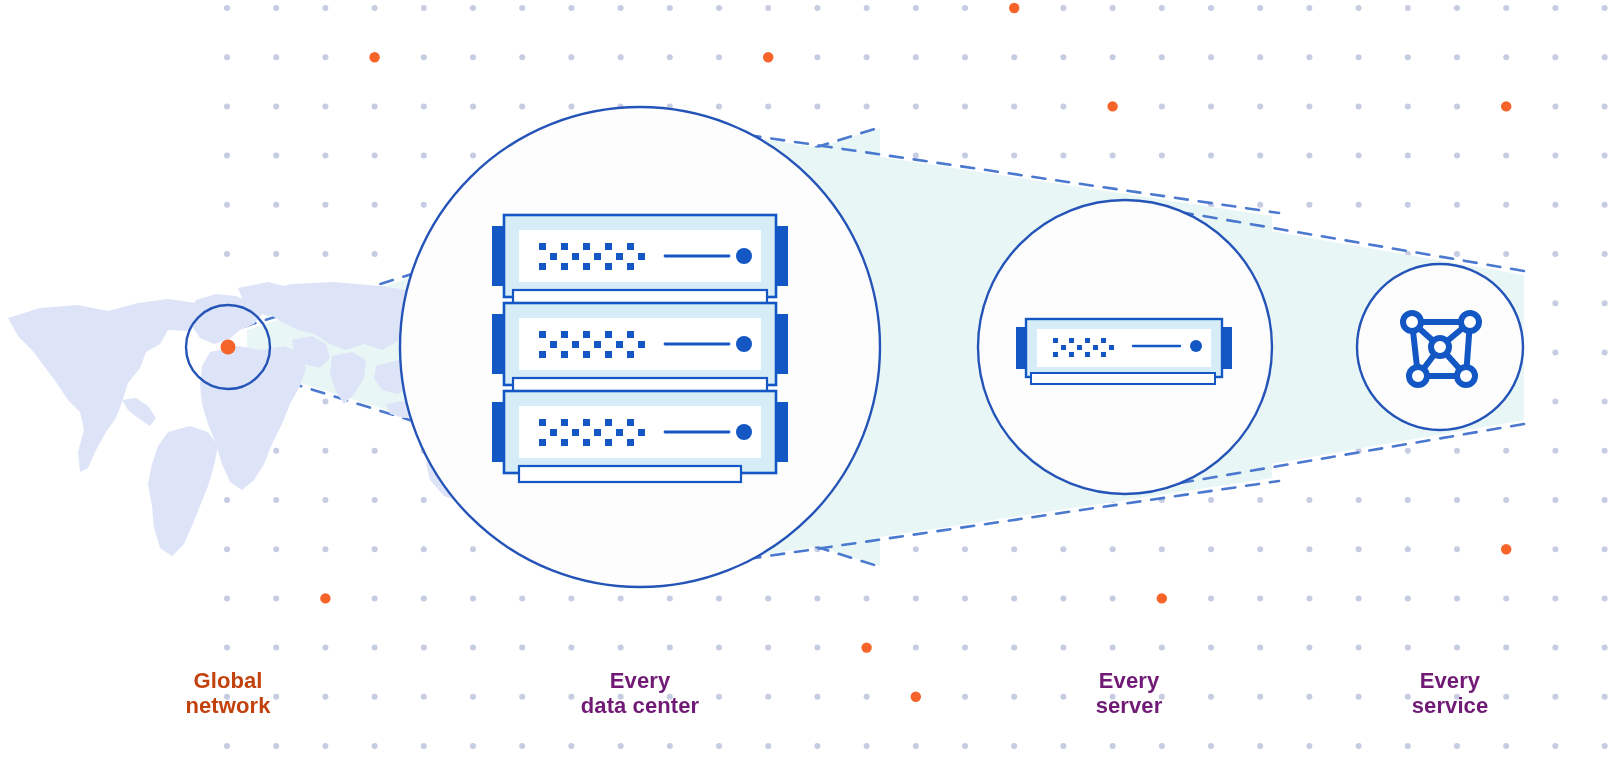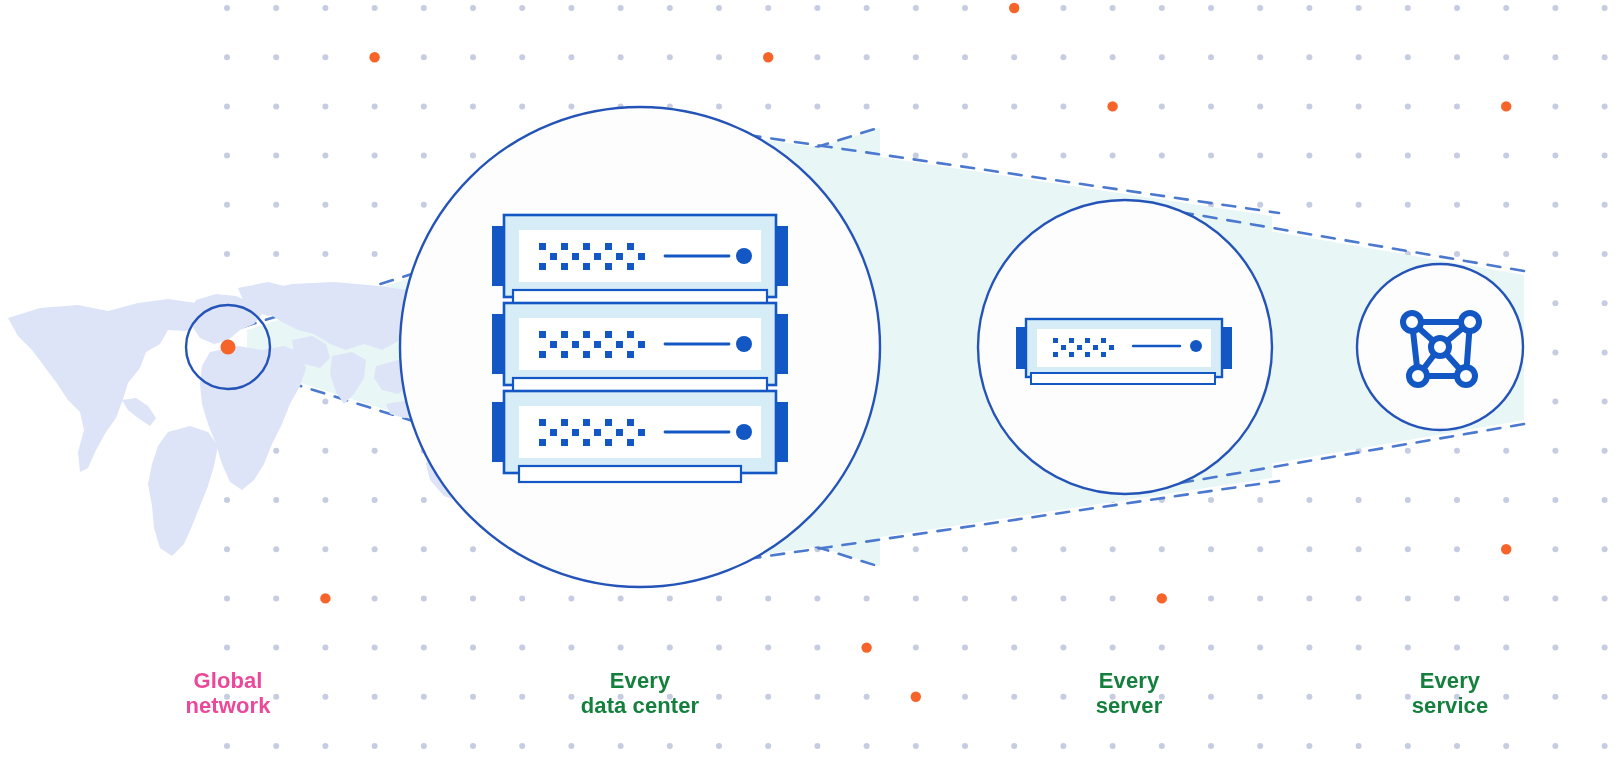--- a/index.html
+++ b/index.html
@@ -20,26 +20,26 @@
   #worldmap{ z-index: 3; }
   #art     { z-index: 4; }
   #labels  { z-index: 5; }
 
   .label {
     position: absolute;
     text-align: center;
     font-size: 22px;
     line-height: 25px;
     font-weight: 700;
-    color: #15803d;
+    color: #701a75;
     letter-spacing: 0.1px;
     white-space: pre-line;
     transform: translateX(-50%);
   }
-  .label.accent { color: #ec4899; }
+  .label.accent { color: #c2410c; }
 </style>
 </head>
 <body>
 
 <div id="stage">
 
   <svg class="layer" id="dotgrid" viewBox="0 0 1620 782" xmlns="http://www.w3.org/2000/svg">
       <circle cx="227.0" cy="8.0" r="3" fill="#c6cce1"></circle>
       <circle cx="276.2" cy="8.0" r="3" fill="#c6cce1"></circle>
       <circle cx="325.4" cy="8.0" r="3" fill="#c6cce1"></circle>

